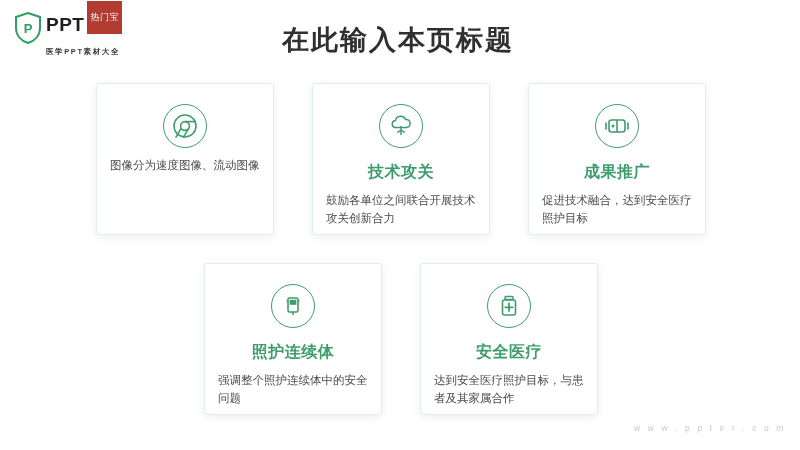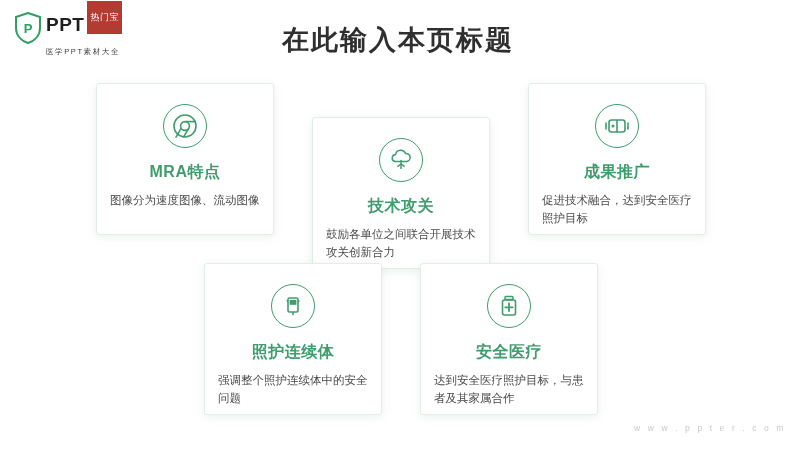--- a/index.html
+++ b/index.html
@@ -58,20 +58,21 @@
     font-size: 9px;
     padding: 12px 3px;
     border-radius: 0;
     letter-spacing: 0.5px;
   }
   .logo-sub {
     margin-top: 14px;
     font-size: 7.5px;
     color: #3a3a3a;
     letter-spacing: 1.6px;
+    font-weight: bold;
   }
 
   
   .page-title {
     position: absolute;
     top: 22px;
     left: 0;
     width: 796px;
     text-align: center;
     font-size: 27px;
@@ -116,21 +117,21 @@
     margin-top: 9px;
     width: 150px;
     text-align: left;
     font-size: 11.5px;
     color: #4a4a4a;
     line-height: 1.55;
   }
 
   
   #card-1 { left: 96px;  top: 83px; }
-  #card-2 { left: 312px; top: 83px; margin-top: 34px; }
+  #card-2 { left: 312px; top: 83px; }
   #card-3 { left: 528px; top: 83px; }
   #card-4 { left: 204px; top: 263px; }
   #card-5 { left: 420px; top: 263px; }
 
   
   .watermark {
     position: absolute;
     right: 14px;
     bottom: 17px;
     font-size: 8.5px;
@@ -162,21 +163,20 @@
 <div class="card" id="card-1">
   <div class="icon-circle">
     <svg width="26" height="26" viewBox="0 0 26 26">
       <circle cx="13" cy="13" r="11" fill="none" stroke="#3f9c6d" stroke-width="1.6"></circle>
       <circle cx="13" cy="13" r="4.4" fill="none" stroke="#3f9c6d" stroke-width="1.6"></circle>
       <path d="M13 8.6 H24" stroke="#3f9c6d" stroke-width="1.6" fill="none"></path>
       <path d="M9.2 15.2 L3.7 24.6" stroke="#3f9c6d" stroke-width="1.6" fill="none"></path>
       <path d="M16.8 15.2 L11.3 24.6" stroke="#3f9c6d" stroke-width="1.6" fill="none"></path>
     </svg>
   </div>
-  <div class="card-title">MRA特点</div>
   <div class="card-desc">图像分为速度图像、流动图像</div>
 </div>
 
 <div class="card" id="card-2">
   <div class="icon-circle">
     <svg width="26" height="26" viewBox="0 0 26 26">
       <path d="M7 14.5 a3.6 3.6 0 0 1 0.6 -7.1 a5.2 5.2 0 0 1 9.9 -0.9 a4 4 0 0 1 1.3 7.9 Z" fill="none" stroke="#3f9c6d" stroke-width="1.5" stroke-linejoin="round"></path>
       <path d="M13 13 V22" stroke="#3f9c6d" stroke-width="1.5"></path>
       <path d="M13 17 L9.3 19.6" stroke="#3f9c6d" stroke-width="1.5"></path>
       <path d="M13 17 L16.7 19.6" stroke="#3f9c6d" stroke-width="1.5"></path>

